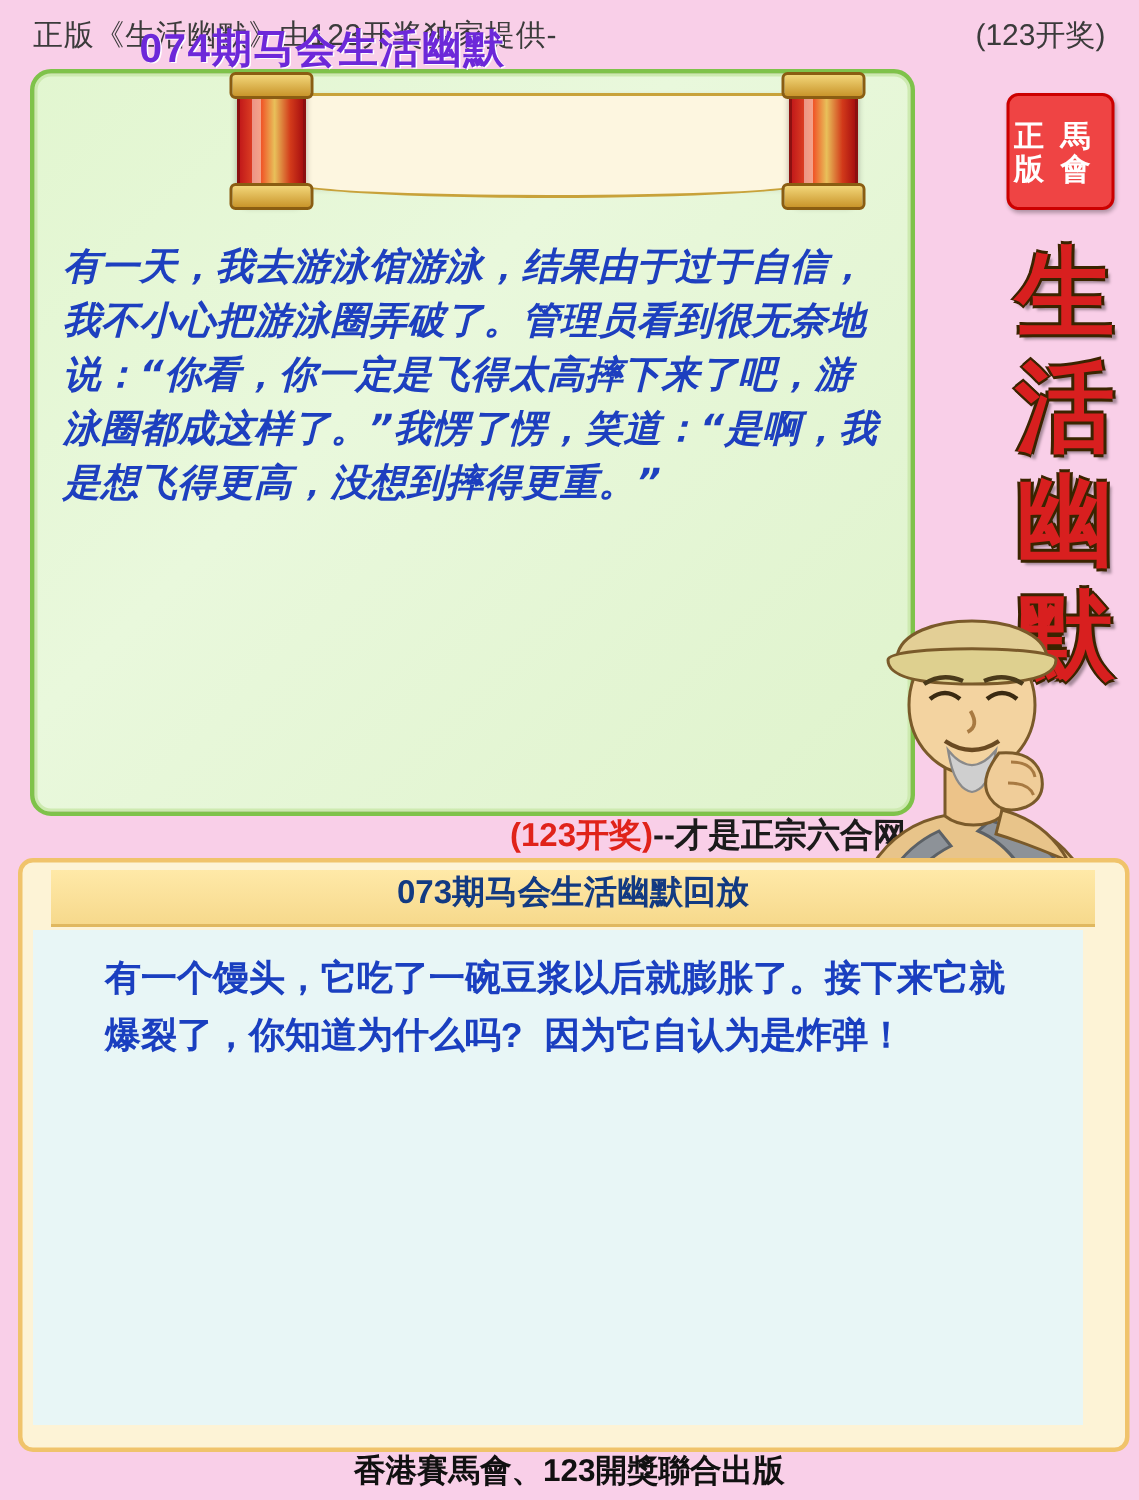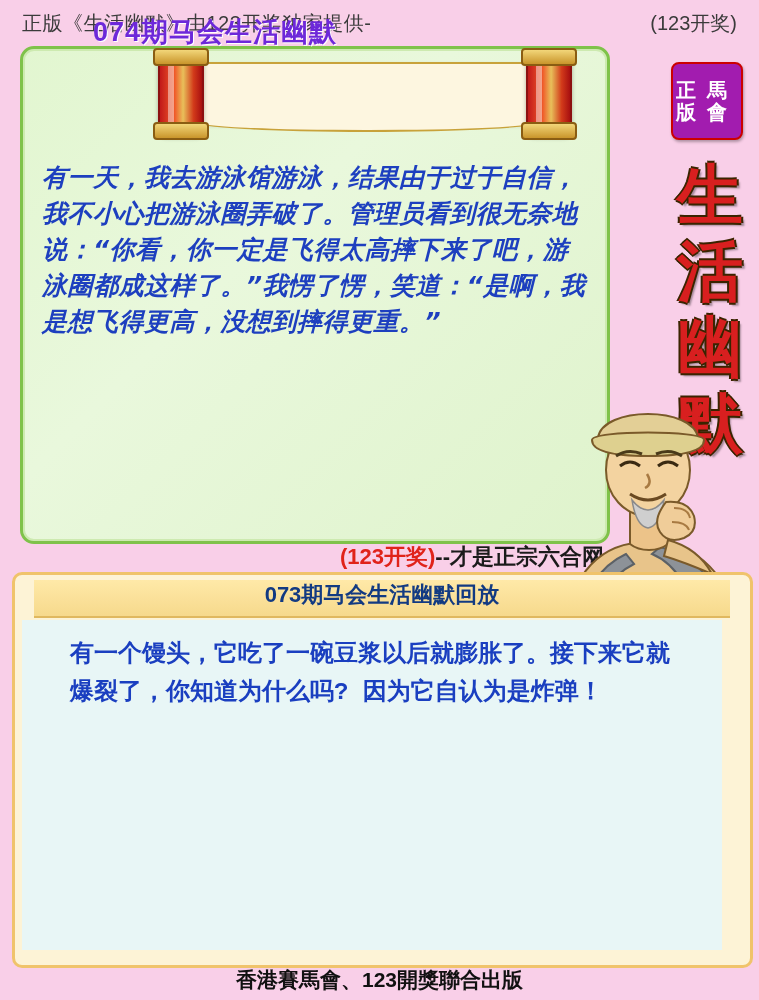--- a/index.html
+++ b/index.html
@@ -240,21 +240,21 @@
     font-family: "DejaVu Sans", "Liberation Sans", sans-serif;
   }
 
   
   .seal {
     position: absolute;
     right: 16px;
     top: 62px;
     width: 72px;
     height: 78px;
-    background: #a21caf;
+    background: #ef4444;
     border-radius: 8px;
     border: 2px solid #c00;
     box-shadow: 1px 2px 3px rgba(0,0,0,0.3);
     display: flex;
     padding: 3px;
     box-sizing: border-box;
   }
   .seal-col {
     flex: 1;
     display: flex;

